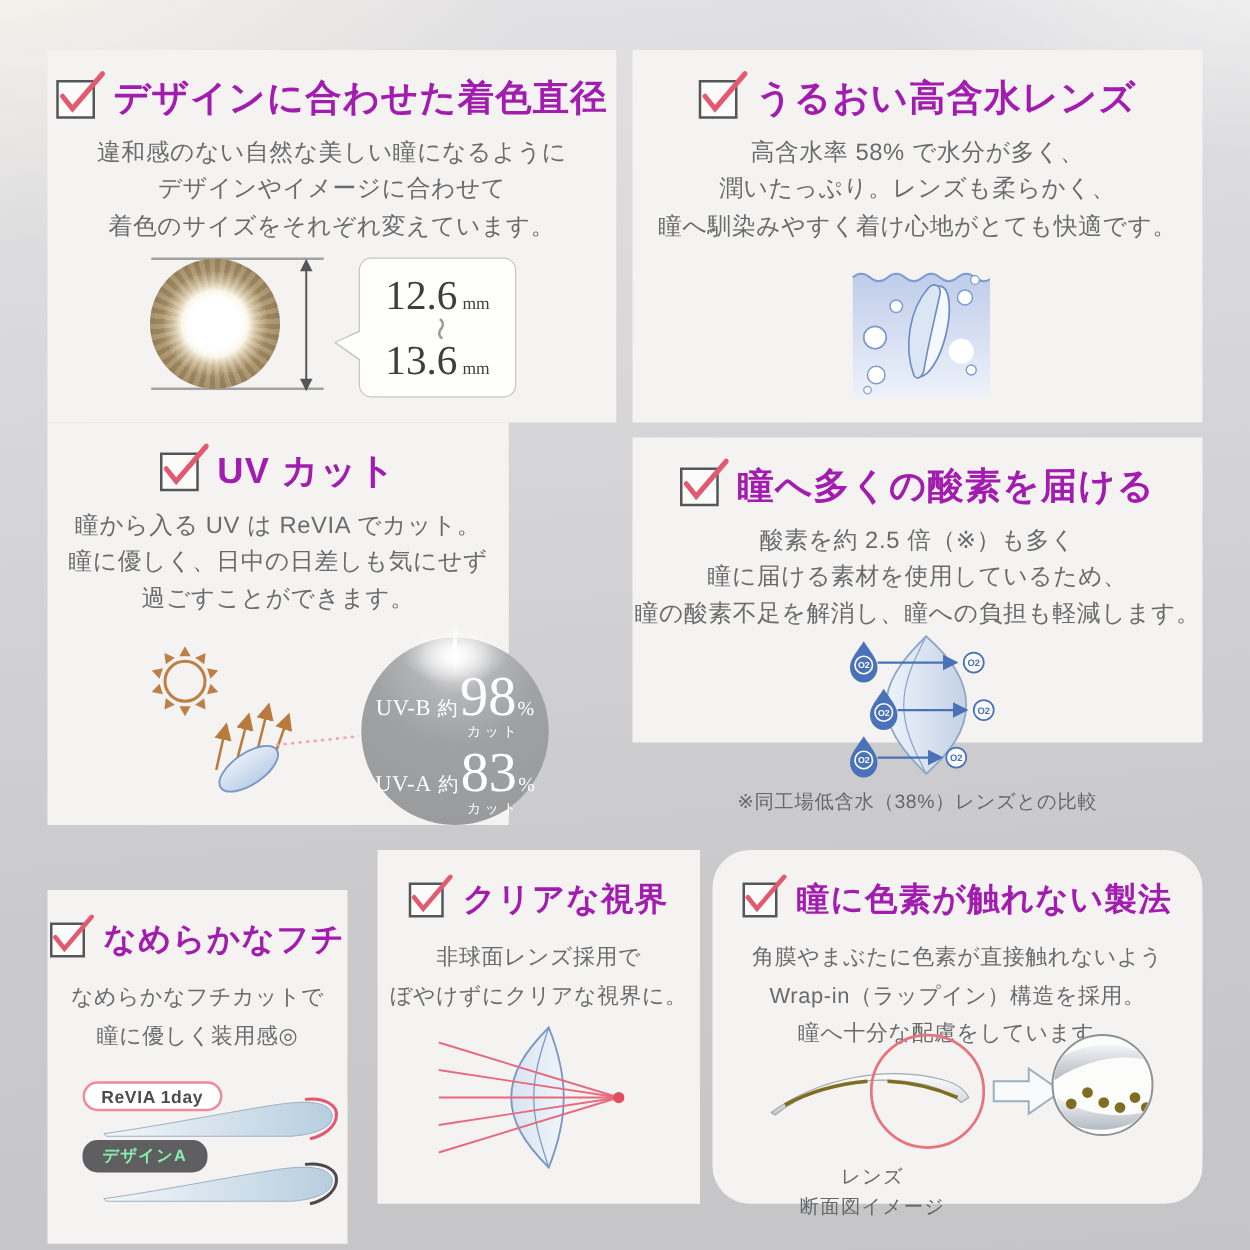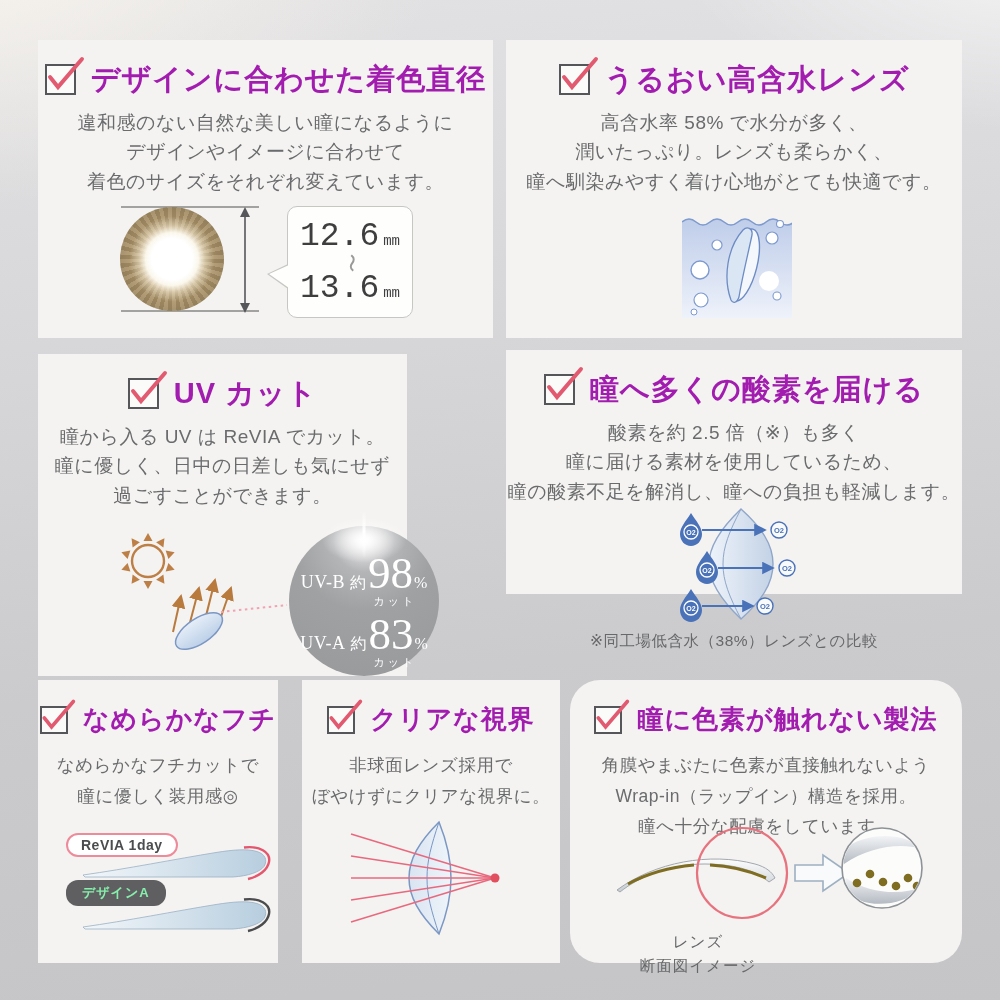--- a/index.html
+++ b/index.html
@@ -31,21 +31,21 @@
       rgba(244,232,205,0.6) 45%,rgba(170,145,100,0.1) 58%,rgba(120,100,70,0.22) 72%,
       rgba(140,120,88,0.45) 85%,rgba(185,165,130,0.5) 93%,rgba(205,190,160,0.2) 98%,rgba(205,190,160,0) 100%);}
   .v-arrow{position:absolute;left:200px;top:166px;}
   .bubble{position:absolute;left:249px;top:166px;width:124px;height:108px;background:#fefefd;
     border:1px solid #c6c6c2;border-radius:10px;display:flex;flex-direction:column;align-items:center;
     justify-content:center;padding-top:2px;}
   .bubble::before{content:"";position:absolute;left:-21px;top:57px;border-top:10px solid transparent;
     border-bottom:15px solid transparent;border-right:21px solid #c6c6c2;}
   .bubble::after{content:"";position:absolute;left:-19px;top:58px;border-top:9px solid transparent;
     border-bottom:14px solid transparent;border-right:20px solid #fefefd;}
-  .bubble-row{display:flex;align-items:baseline;font-family:Liberation Mono, monospace;color:#3f3e3e;justify-content:flex-end;}
+  .bubble-row{display:flex;align-items:baseline;font-family:Liberation Serif, serif;color:#3f3e3e;justify-content:flex-end;}
   .num{font-size:33px;line-height:1.1;}
   .unit{font-size:14px;margin-left:4px;}
   .tilde{font-family:"Liberation Serif",serif;color:#9a9a98;font-size:19px;height:16px;line-height:16px;
     transform:rotate(90deg);}
   
   .uv-circle{position:absolute;left:251px;top:172px;width:150px;height:150px;border-radius:50%;
     background:radial-gradient(circle at 50% 10%,#ffffff 0%,#dededf 7%,#b4b5b7 20%,#a0a1a3 45%,#98999b 100%);
     color:#ffffff;font-family:"Liberation Serif","DejaVu Serif",serif;padding-top:0;}
   .uv-circle::before{content:"";position:absolute;top:-12px;left:50%;transform:translateX(-50%);
     width:96px;height:52px;background:radial-gradient(ellipse at center,rgba(255,255,255,1) 0%,rgba(255,255,255,0) 62%);}
@@ -137,21 +137,21 @@
       <circle cx="35" cy="37" r="5" fill="#ffffff" stroke="#7e9ace" stroke-width="1.2"></circle>
       <circle cx="90" cy="30" r="6" fill="#ffffff" stroke="#7e9ace" stroke-width="1.2"></circle>
       <circle cx="98" cy="16" r="3.5" fill="#ffffff" stroke="#7e9ace" stroke-width="1.1"></circle>
       <circle cx="87" cy="73" r="10" fill="#ffffff"></circle>
       <circle cx="95" cy="88" r="4" fill="#ffffff" stroke="#7e9ace" stroke-width="1.1"></circle>
       <circle cx="19" cy="92" r="7" fill="#ffffff" stroke="#7e9ace" stroke-width="1.2"></circle>
       <circle cx="12" cy="104" r="3" fill="#ffffff" stroke="#7e9ace" stroke-width="1"></circle>
     </svg>
   </section>
 
-  <section class="card" style="left:38px;top:354px;width:369px;height:322px;">
+  <section class="card" style="left:38px;top:338px;width:369px;height:322px;">
     <div class="card-head">
       <span class="checkbox">
         <svg viewBox="0 0 44 44">
             <path d="M8,24 L16,34 L40,6" fill="none" stroke="#e25a70" stroke-width="4" stroke-linecap="round"></path>
           </svg>
       </span>
       <h2 class="title">UV カット</h2>
     </div>
     <div class="body">
       <div>瞳から入る UV は ReVIA でカット。</div>
@@ -261,21 +261,21 @@
         <text y="2.8" text-anchor="middle" font-size="7.5" font-weight="bold" fill="#4a72b8">O2</text>
       </g>
       <g transform="translate(96,104)">
         <circle r="8" fill="#f8fafc" stroke="#4a72b8" stroke-width="1.4"></circle>
         <text y="2.8" text-anchor="middle" font-size="7.5" font-weight="bold" fill="#4a72b8">O2</text>
       </g>
     </svg>
     <div class="footnote">※同工場低含水（38%）レンズとの比較</div>
   </section>
 
-  <section class="card row3" style="left:38px;top:680px;width:240px;height:283px;">
+  <section class="card row3" style="left:38px;top:712px;width:240px;height:283px;">
     <div class="card-head">
       <span class="checkbox">
         <svg viewBox="0 0 44 44">
             <path d="M8,24 L16,34 L40,6" fill="none" stroke="#e25a70" stroke-width="4" stroke-linecap="round"></path>
           </svg>
       </span>
       <h2 class="title">なめらかなフチ</h2>
     </div>
     <div class="body">
       <div>なめらかなフチカットで</div>

